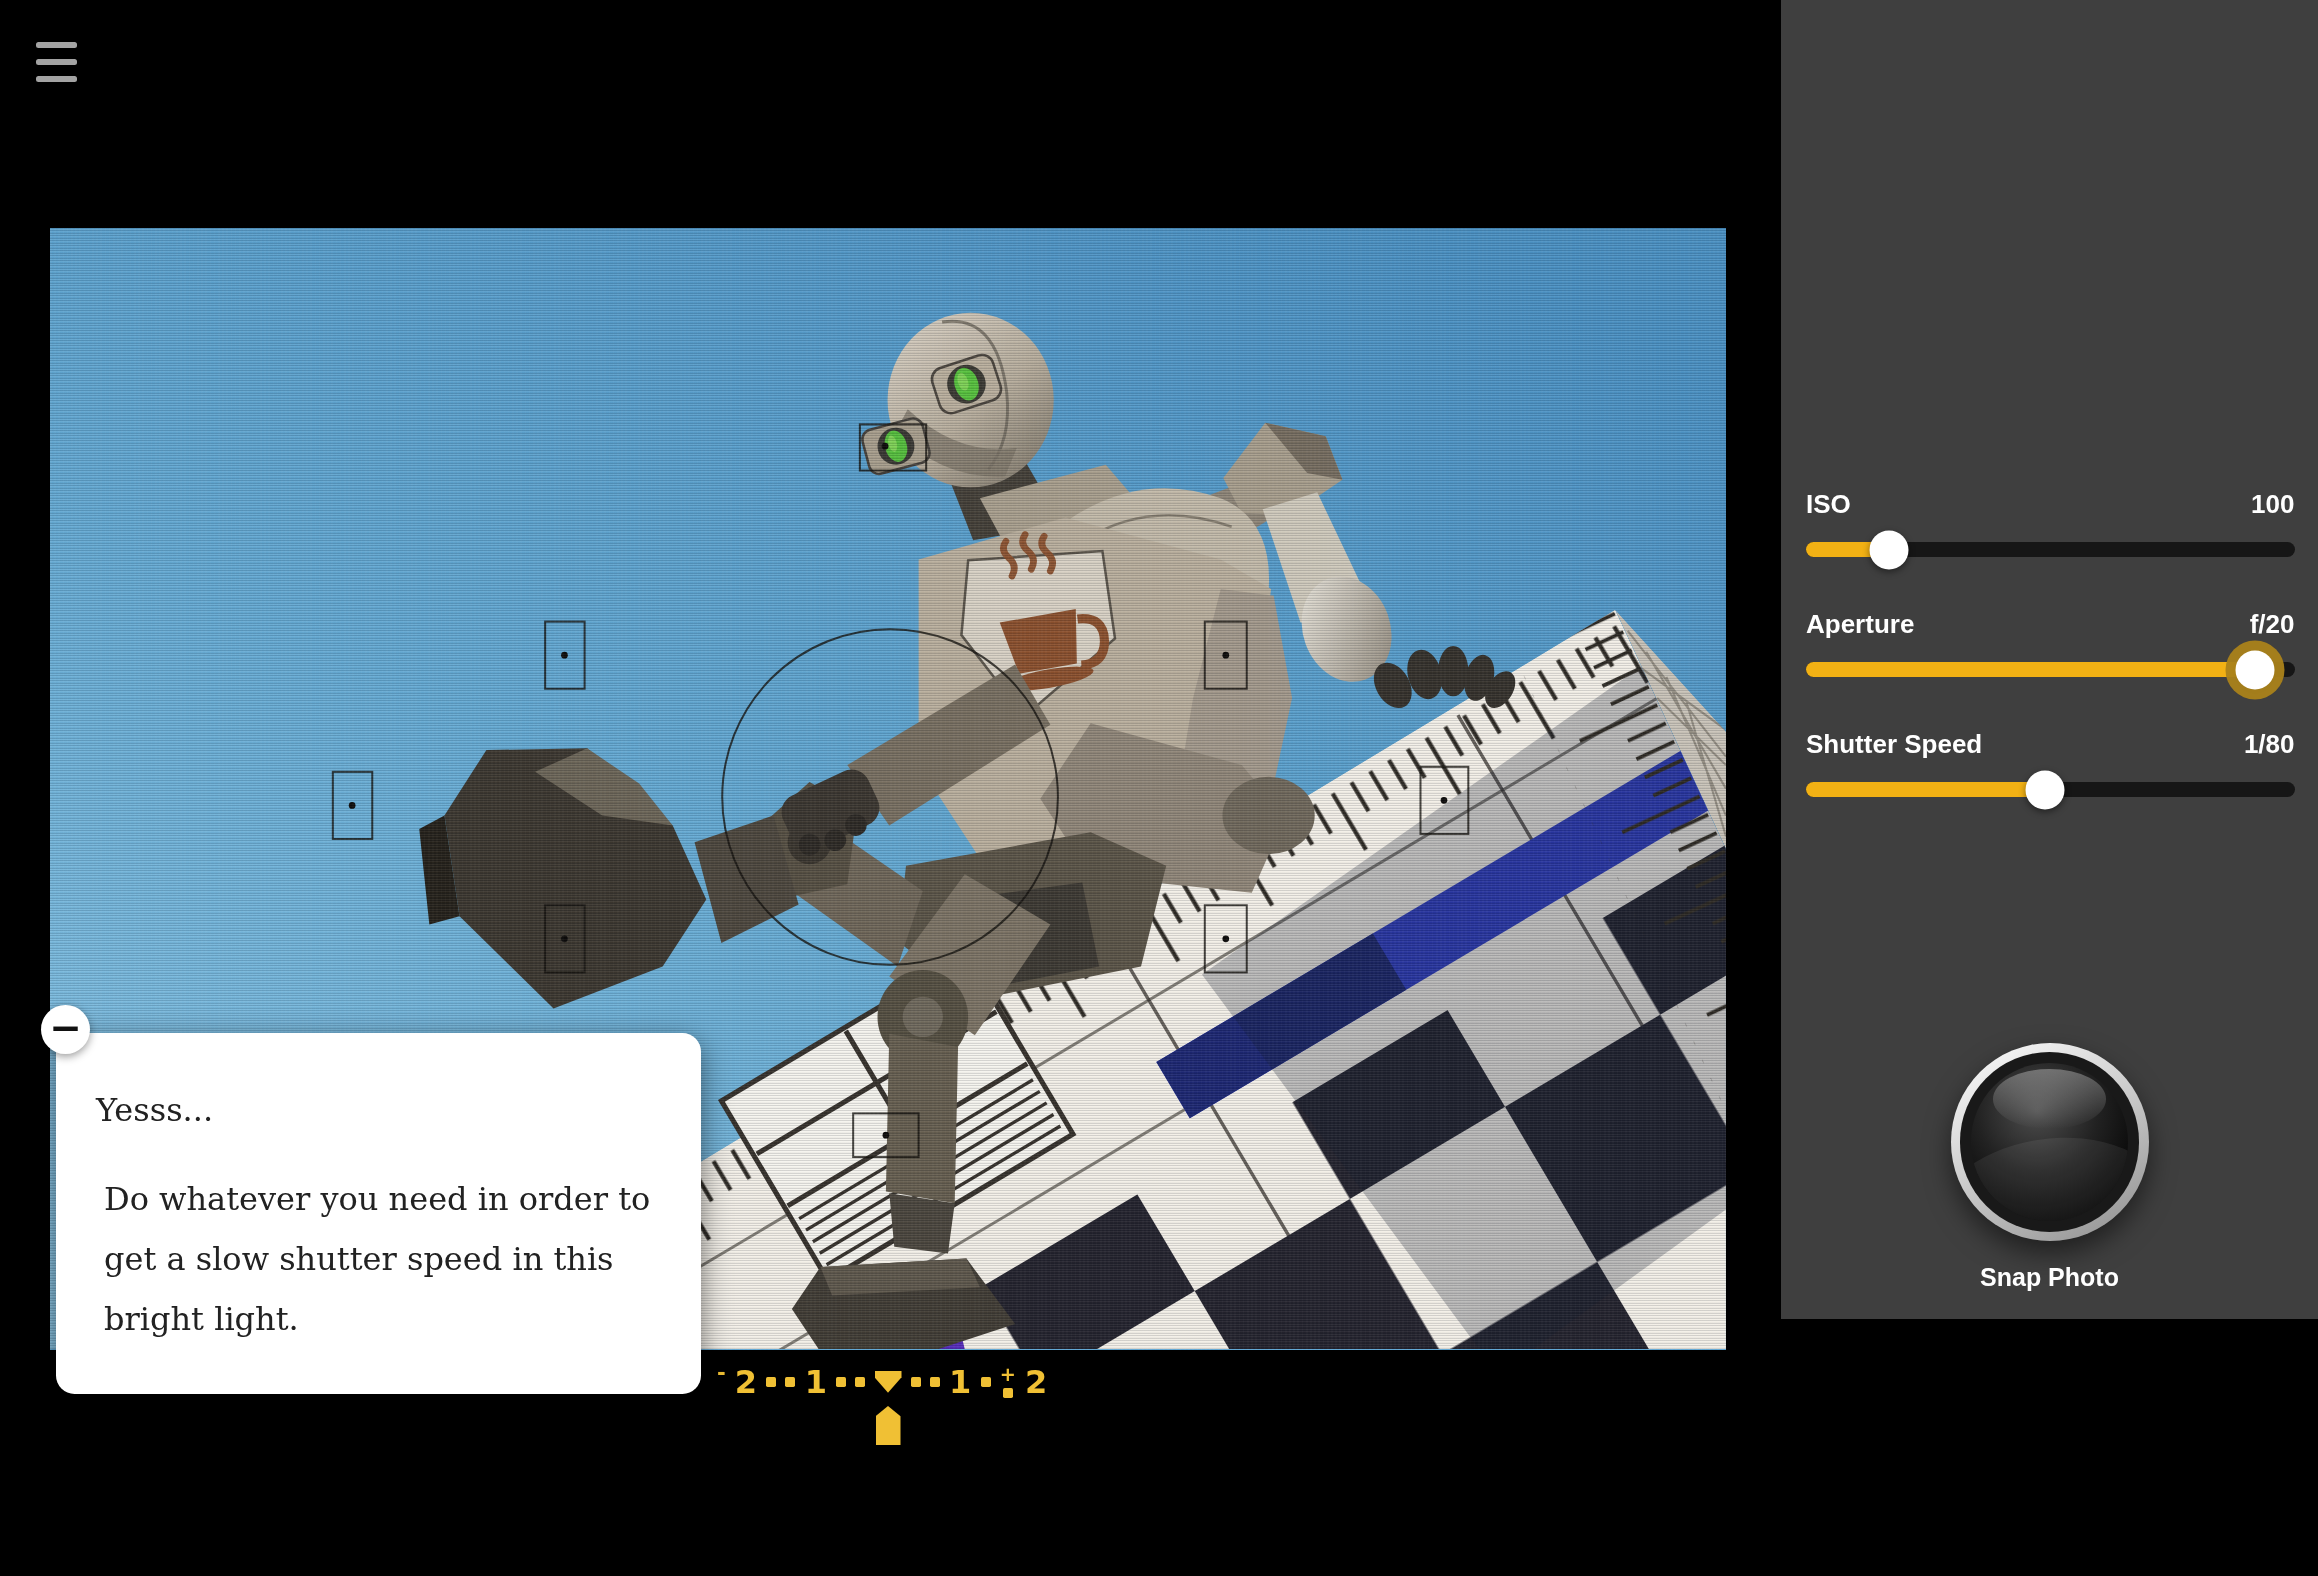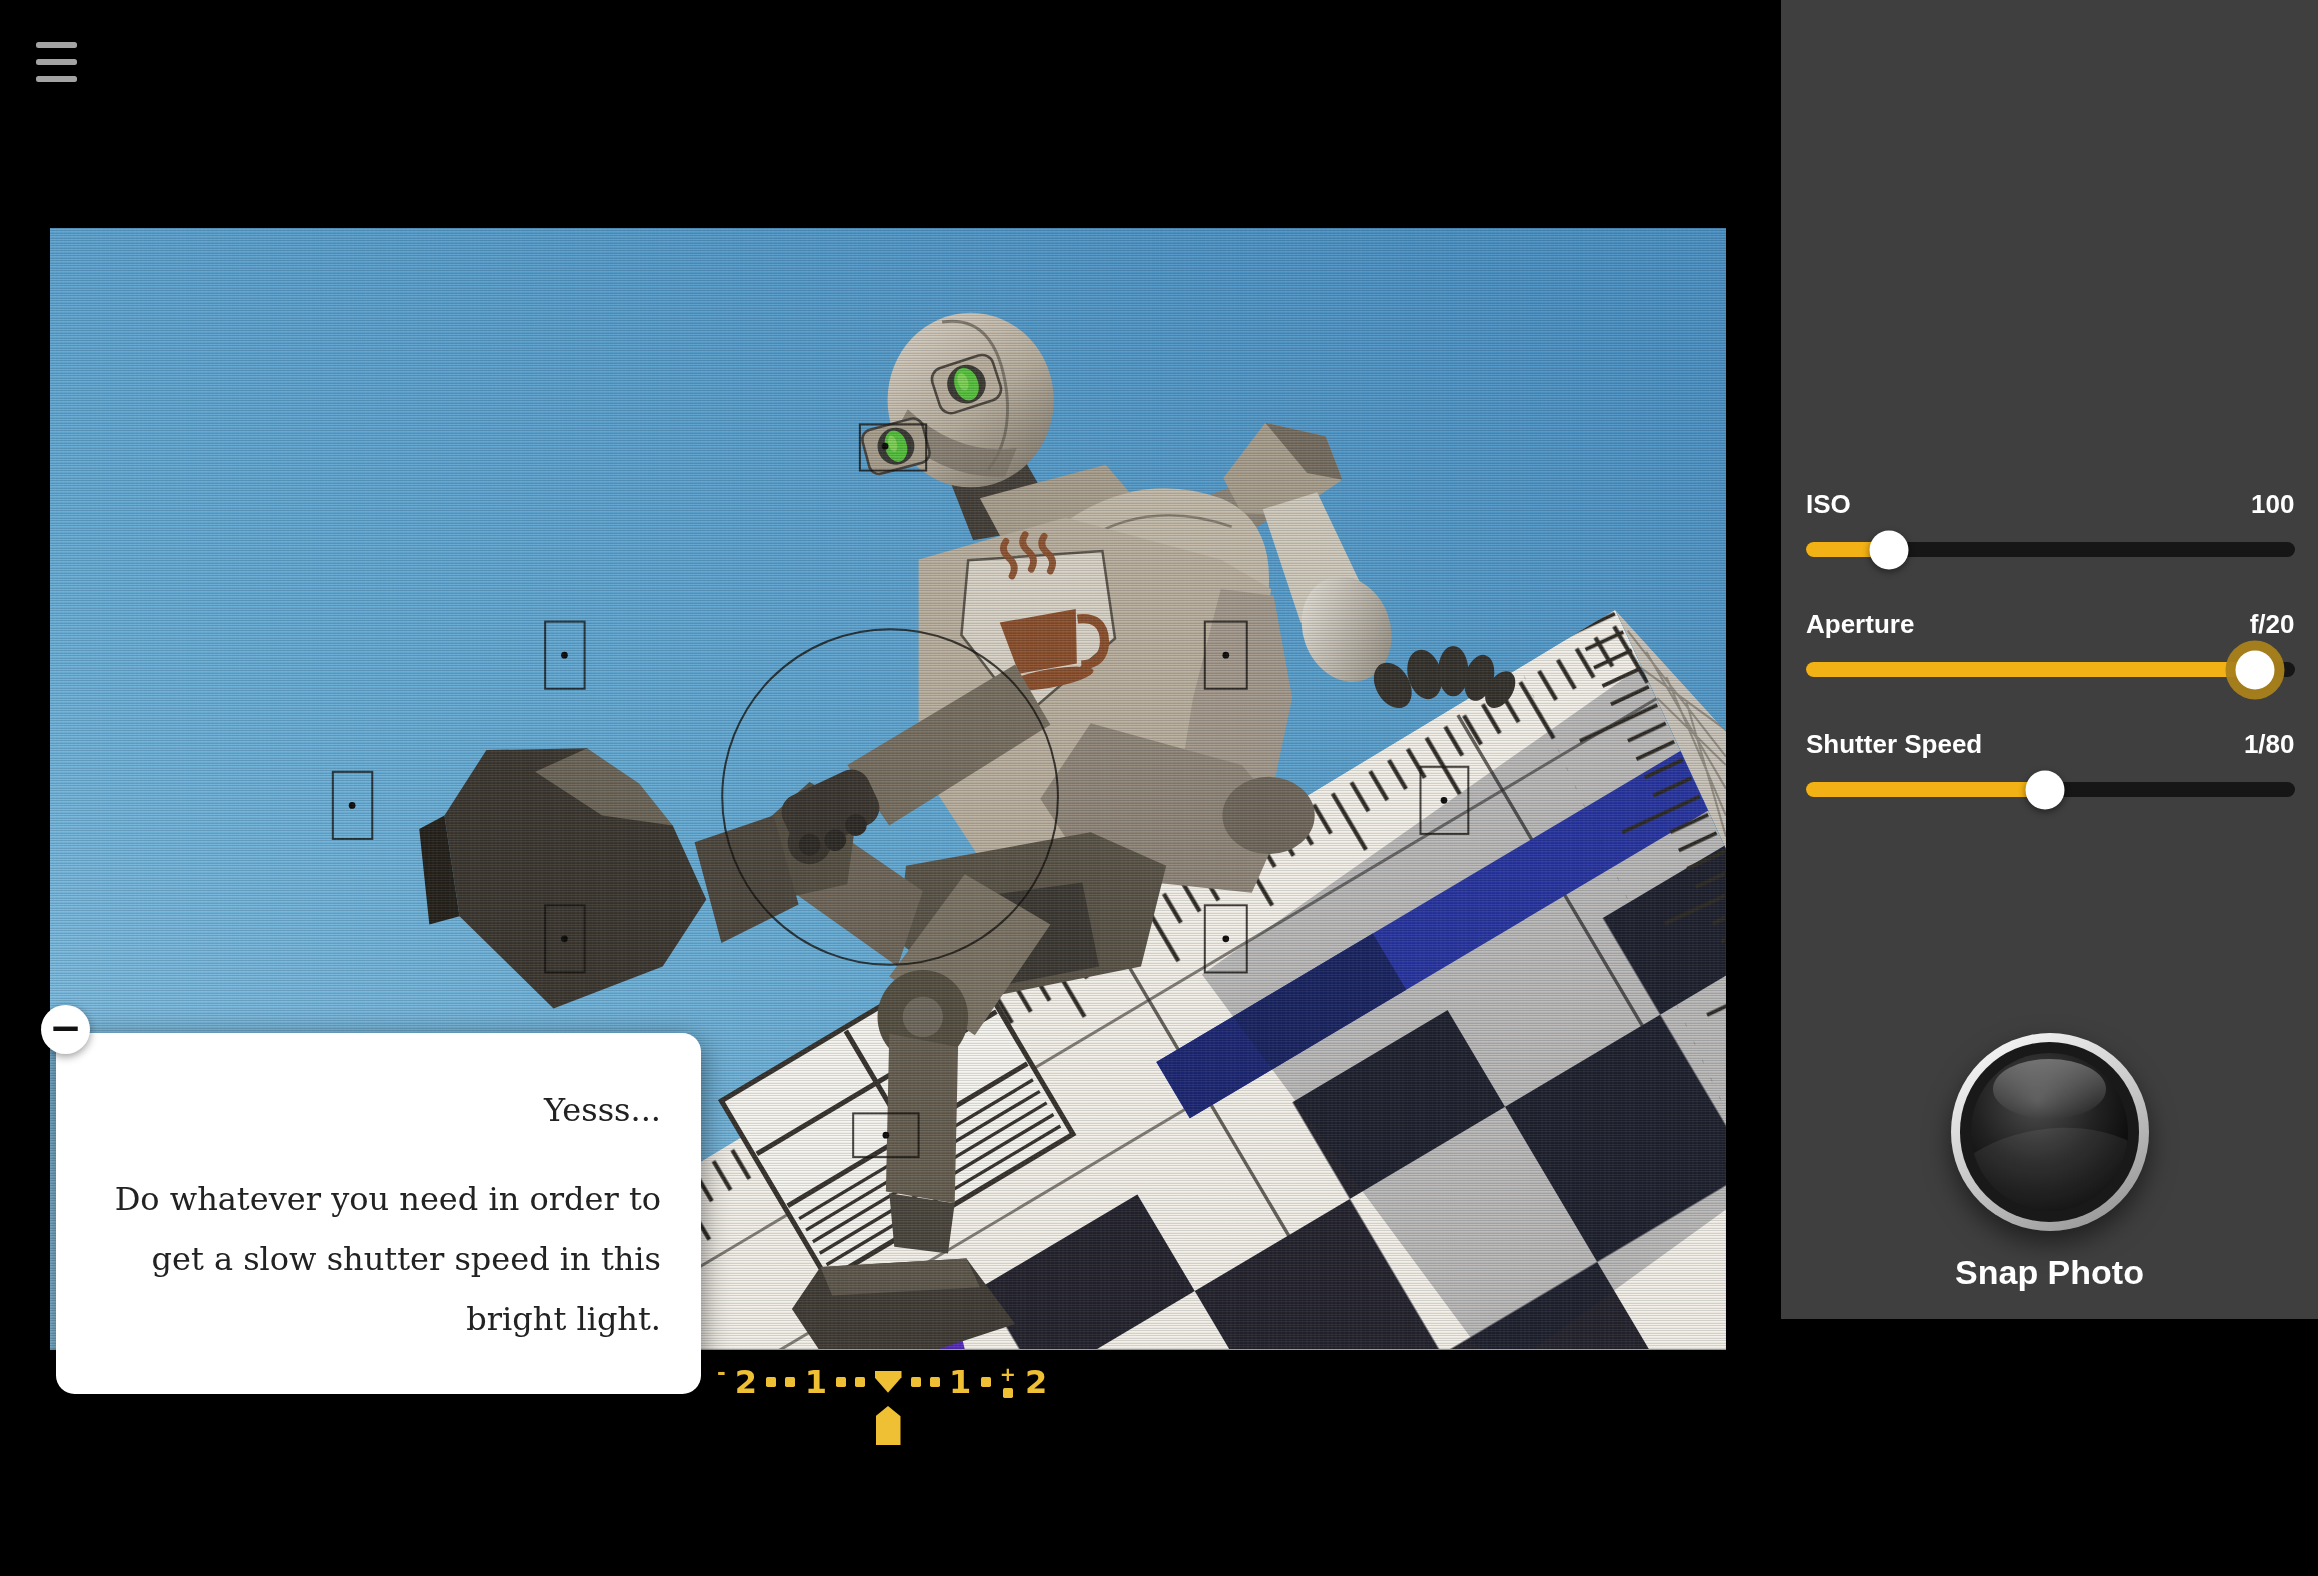--- a/index.html
+++ b/index.html
@@ -32,21 +32,21 @@
   .m-tri{display:block;width:27px;height:22px;background:#f0c034;
          clip-path:polygon(0 0,100% 0,100% 30%,50% 100%,0 30%);}
   .m-pointer{width:25px;height:39px;background:#f0c034;margin-top:7.6px;
          clip-path:polygon(50% 0,100% 26%,100% 100%,0 100%,0 26%);}
 
   
   .tooltip{position:absolute;left:56px;top:1033px;width:645px;box-sizing:border-box;
            background:#fff;border-radius:18.5px;padding:47px 40px 45px;
            box-shadow:0 8.4px 28.5px rgba(0,0,0,.5);
            font-family:"DejaVu Serif",serif;font-size:32px;color:#222;}
-  .tooltip p{margin:0 0 28.5px;line-height:1.88;text-align:right;}
+  .tooltip p{margin:0 0 28.5px;line-height:1.88;}
   .tooltip p:last-child{margin-bottom:0;margin-left:8px;}
   .dismiss{position:absolute;left:41px;top:1005px;width:49px;height:49px;border-radius:50%;
            background:#fff;border:none;cursor:pointer;box-shadow:0 2.5px 8.4px rgba(0,0,0,.4);
            display:flex;align-items:center;justify-content:center;padding:0;}
   .dismiss span{font:700 39px "DejaVu Sans",sans-serif;color:#111;line-height:0;margin-top:-3.4px;}
 
   
   .sidebar{position:absolute;left:1781px;top:0;width:537px;height:1319px;background:#3f3f3f;}
   .sliders{position:absolute;top:489px;left:25px;right:23.5px;}
   .ctrl{margin-bottom:52px;}
@@ -64,21 +64,21 @@
             background:linear-gradient(150deg,#ffffff 0%,#cfcfcf 45%,#8d8d8d 100%);
             box-shadow:0 11.8px 27px rgba(0,0,0,.5);}
   .snap-ring{display:block;width:100%;height:100%;border-radius:50%;background:#191919;
              padding:11px;box-sizing:border-box;}
   .snap-inner{display:block;position:relative;width:100%;height:100%;border-radius:50%;overflow:hidden;
              background:radial-gradient(circle at 42% 30%, #4e4e4e 0%, #222 42%, #060606 78%);}
   .snap-inner::before{content:'';position:absolute;left:14%;top:4%;width:72%;height:38%;border-radius:50%;
              background:linear-gradient(rgba(255,255,255,.32),rgba(255,255,255,0));}
   .snap-inner::after{content:'';position:absolute;left:-25%;top:48%;width:150%;height:95%;border-radius:50%;
              background:rgba(255,255,255,.07);transform:rotate(-9deg);}
-  .snap-label{margin-top:22px;color:#fff;font-size:34px;font-weight:700;}
+  .snap-label{margin-top:22px;color:#fff;font-size:25px;font-weight:700;}
 </style>
 </head>
 <body>
 
 <div class="stage">
 
   <button class="hamburger">
     <span class="bar"></span>
     <span class="bar"></span>
     <span class="bar"></span>

